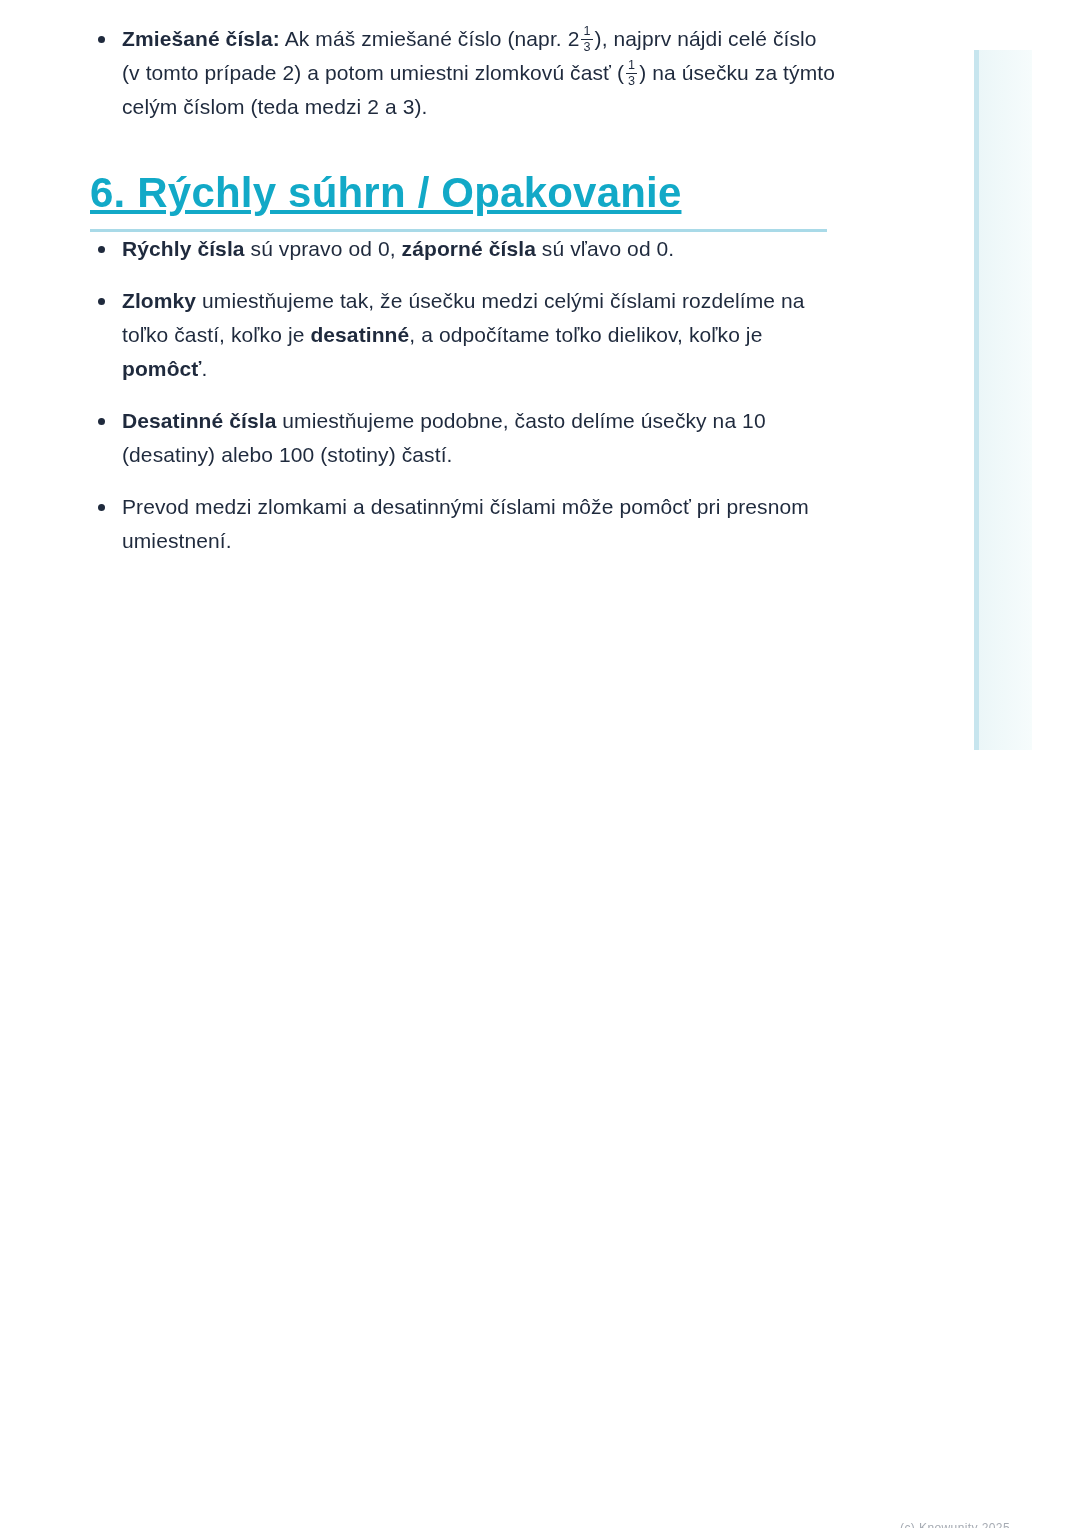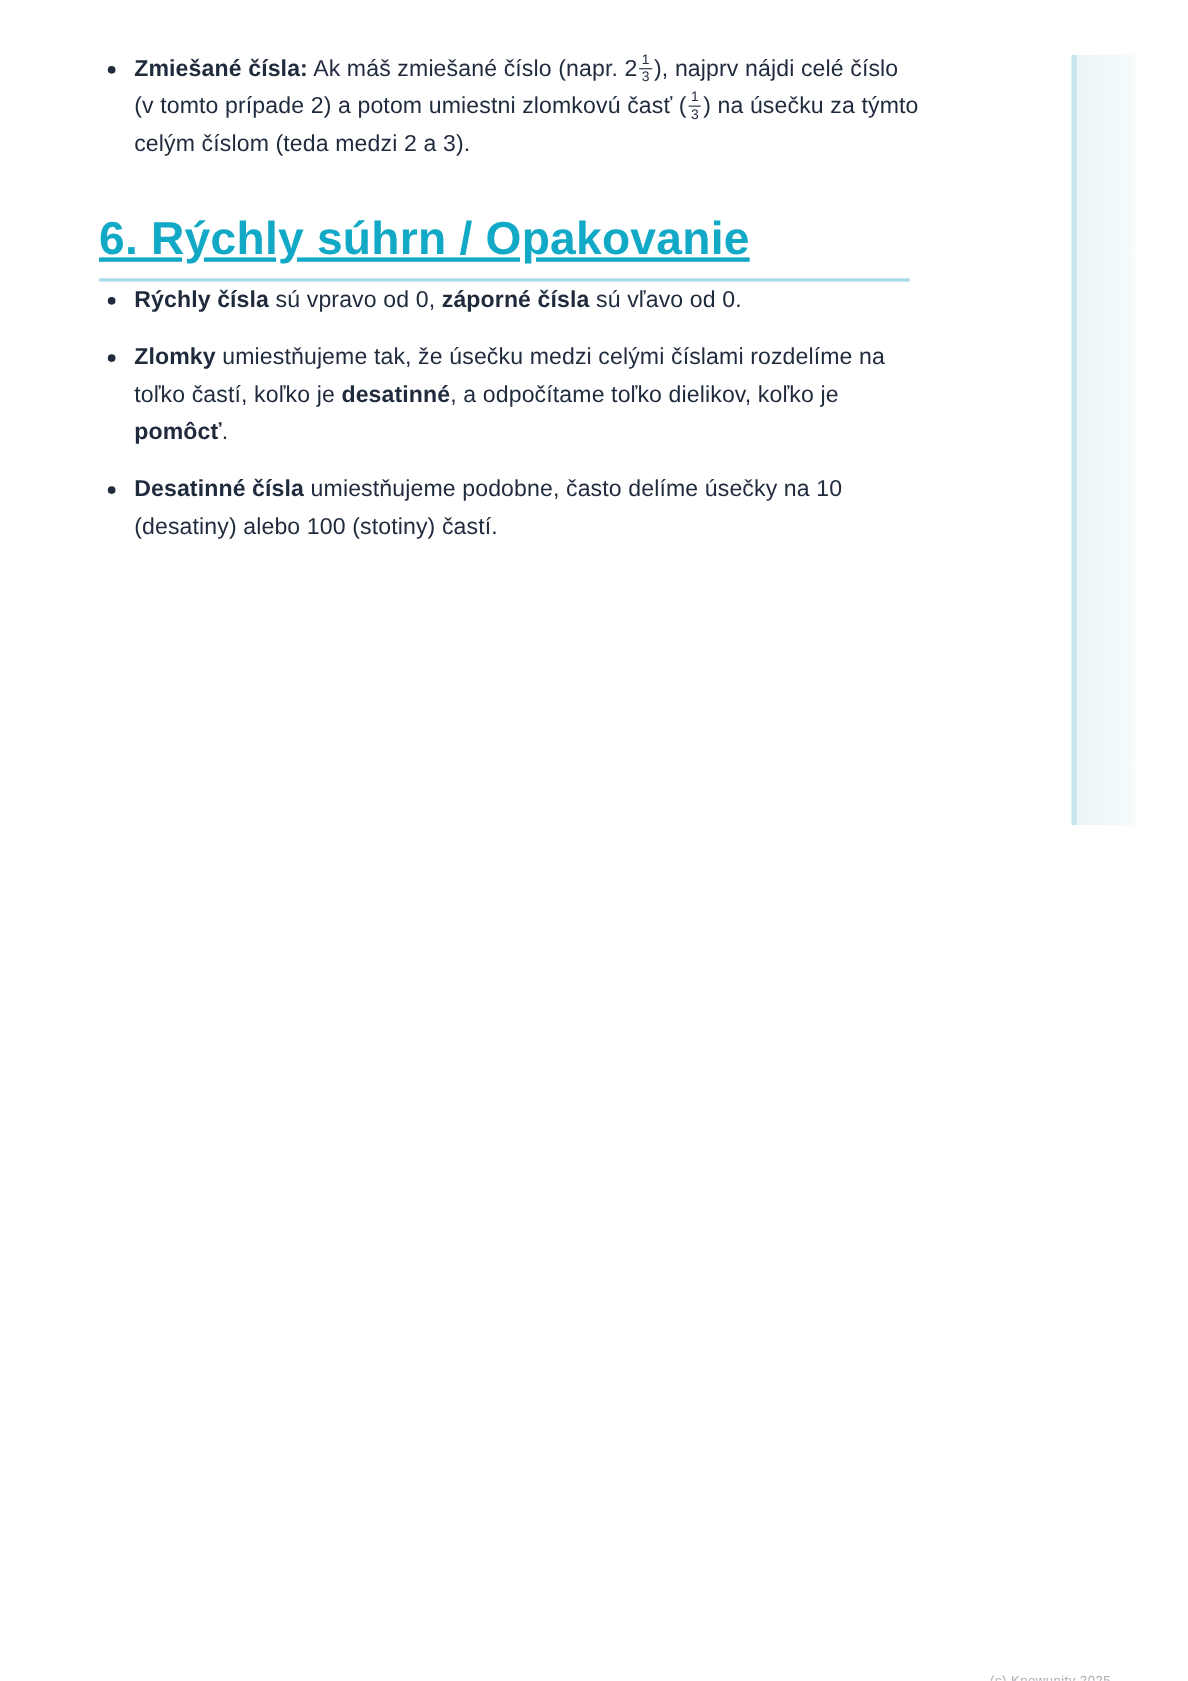--- a/index.html
+++ b/index.html
@@ -14,21 +14,21 @@
   html,body{margin:0;padding:0;}
   body{
     width:1080px;height:1528px;
     background:#ffffff;
     font-family:"Liberation Sans", sans-serif;
     color:var(--text);
     position:relative;
     overflow:hidden;
   }
   .content{
-    padding-top:46px;
+    padding-top:22px;
   }
   ul.bullets{
     margin:0;
     padding:0;
     list-style:none;
     margin-left:90px;
     width:745px;
   }
   ul.bullets li{
     position:relative;
@@ -113,19 +113,20 @@
     </ul>
 
   <h1 class="section-heading">6. Rýchly súhrn / Opakovanie</h1>
 
   <div class="heading-divider"></div>
 
   <ul class="bullets summary">
       <li><strong>Rýchly čísla</strong> sú vpravo od 0, <strong>záporné čísla</strong> sú vľavo od 0.</li>
       <li><strong>Zlomky</strong> umiestňujeme tak, že úsečku medzi celými číslami rozdelíme na toľko častí, koľko je <strong>desatinné</strong>, a odpočítame toľko dielikov, koľko je <strong>pomôcť</strong>.</li>
       <li><strong>Desatinné čísla</strong> umiestňujeme podobne, často delíme úsečky na 10 (desatiny) alebo 100 (stotiny) častí.</li>
+      <li>Prevod medzi zlomkami a desatinnými číslami môže pomôcť pri presnom umiestnení.</li>
     </ul>
 
 </div>
 
 <div class="page-edge-strip"></div>
 
 <div class="copyright">(c) Knowunity 2025</div>
 
 </body></html>

